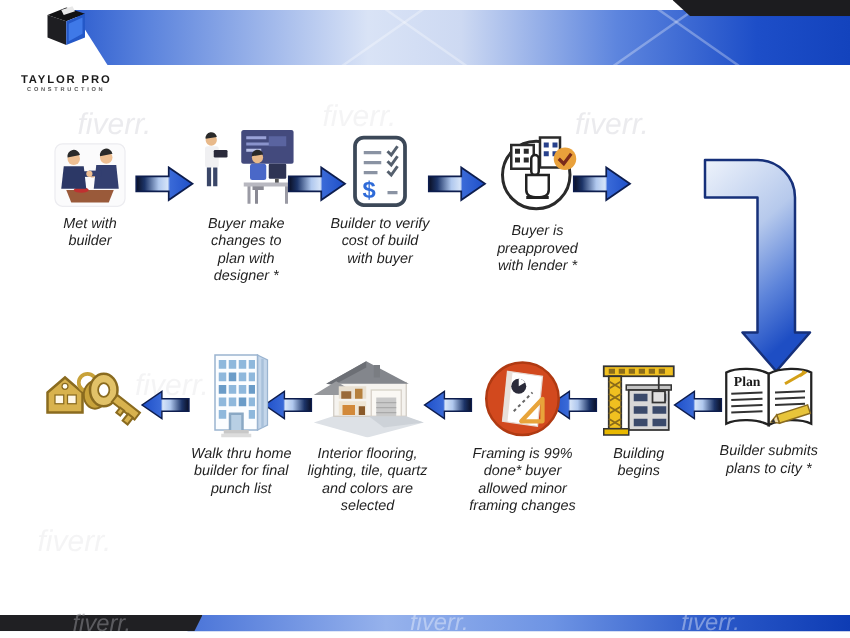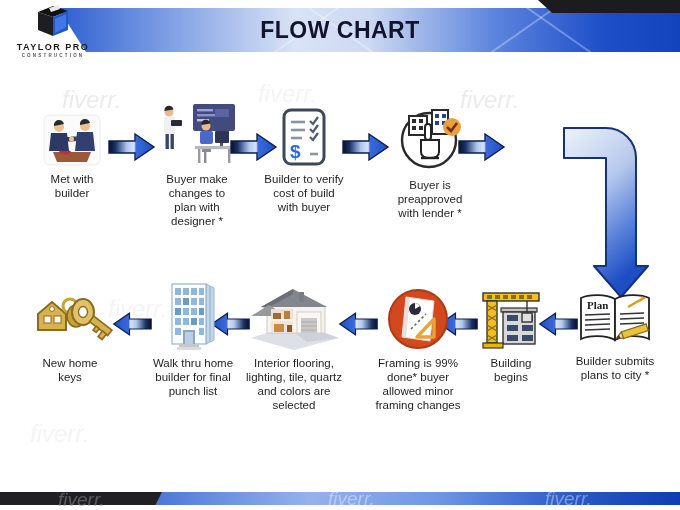--- a/index.html
+++ b/index.html
@@ -9,40 +9,40 @@
   
   .banner{position:absolute;left:58px;top:8px;width:622px;height:44px;
     background:linear-gradient(90deg,#2e5ecf 0%,#5c84dd 10%,#d9e3f6 38%,#cdd9f2 50%,#5d85de 70%,#1d4ec8 88%,#1343bd 100%);
     clip-path:polygon(0 0,100% 0,100% 100%,4.5% 100%);}
   .banner .diag{position:absolute;top:-30px;width:2px;height:110px;background:rgba(255,255,255,.30);}
   .topbar{position:absolute;left:538px;top:0;width:142px;height:13px;background:#1c1c1f;
     clip-path:polygon(0 0,100% 0,100% 100%,10% 100%);}
   .title{position:absolute;left:0;top:17px;width:680px;text-align:center;
     font-size:23px;font-weight:800;letter-spacing:.5px;color:#13132d;}
   .logo{position:absolute;left:14px;top:3px;width:78px;text-align:center;}
-  .logo .l1{font-size:9px;font-weight:700;letter-spacing:1.5px;color:#1a1a1a;margin-top:1px;}
+  .logo .l1{font-size:9px;font-weight:700;letter-spacing:1.5px;color:#1a1a1a;margin-top:16px;}
   .logo .l2{font-size:4.5px;font-weight:700;letter-spacing:2.2px;color:#555;margin-top:1px;}
 
   
   .foot-blue{position:absolute;left:150px;top:492px;width:530px;height:13px;
     background:linear-gradient(90deg,#4a74d8 0%,#96b2ec 30%,#6e94e4 55%,#2a58c8 80%,#0e3cb4 100%);}
   .foot-black{position:absolute;left:0;top:492px;width:162px;height:13px;background:#202023;
     clip-path:polygon(0 0,100% 0,96% 100%,0 100%);}
 
   
   .wm{position:absolute;font-weight:400;font-style:italic;pointer-events:none;}
   .wm.big{font-size:24px;color:rgba(205,205,212,.40);}
   .wm.faint{font-size:24px;color:rgba(215,215,220,.28);}
   .wm.bar-dark{font-size:19px;color:rgba(140,140,145,.55);}
   .wm.bar-light{font-size:19px;color:rgba(255,255,255,.38);}
 
   
   .step{position:absolute;display:flex;flex-direction:column;align-items:center;}
   .icon{display:flex;align-items:flex-end;justify-content:center;}
-  .label{font-size:11.5px;line-height:14px;color:#1f1f1f;text-align:center;margin-top:6px;}
+  .label{font-size:11.5px;line-height:14px;color:#1f1f1f;text-align:center;margin-top:6px;font-style:italic;}
 
   
   .arrow{position:absolute;}
   .arrow svg{display:block;}
   .arrow.left svg{transform:scaleX(-1);}
 </style>
 </head>
 <body>
 
 <div class="canvas">
@@ -66,21 +66,20 @@
     </defs>
   </svg>
 
   <div class="banner">
     <span class="diag" style="left:39%;transform:rotate(55deg);"></span>
     <span class="diag" style="left:46%;transform:rotate(-55deg);"></span>
     <span class="diag" style="left:74%;transform:rotate(55deg);"></span>
     <span class="diag" style="left:81%;transform:rotate(-55deg);"></span>
   </div>
   <div class="topbar"></div>
-  <div class="title">FLOW CHART</div>
 
   <div class="logo">
     <svg width="42" height="34" viewBox="0 0 38 34">
       <polygon points="4,9 19,3 34,8 19,14" fill="#121214"></polygon>
       <polygon points="15,5 24,2 26,6 17,9" fill="#e8e8e8"></polygon>
       <polygon points="4,9 19,14 19,33 4,27" fill="#1e1e22"></polygon>
       <polygon points="19,14 34,8 34,27 19,33" fill="#2458c8"></polygon>
       <polygon points="21,16 32,11 32,24 21,30" fill="#3f79e8"></polygon>
     </svg>
     <div class="l1">TAYLOR PRO</div>
@@ -386,21 +385,20 @@
         <ellipse cx="50" cy="22" rx="9" ry="11" fill="#c8a23a" stroke="#8a6b1f" stroke-width="1.6"></ellipse>
         <ellipse cx="57" cy="18" rx="11" ry="13" fill="#e2c268" stroke="#8a6b1f" stroke-width="2"></ellipse>
         <ellipse cx="57" cy="18" rx="4.5" ry="5.5" fill="#fff" stroke="#8a6b1f" stroke-width="1.4"></ellipse>
         <g transform="rotate(38 57 18)">
           <rect x="68" y="14.5" width="23" height="7" fill="#d8b24e" stroke="#8a6b1f" stroke-width="1.6"></rect>
           <rect x="84" y="21" width="5" height="7" fill="#d8b24e" stroke="#8a6b1f" stroke-width="1.6"></rect>
           <rect x="76" y="21" width="4" height="5" fill="#d8b24e" stroke="#8a6b1f" stroke-width="1.6"></rect>
         </g>
       </svg>
     </div>
-    <div class="label" style="width:70px;">New home keys</div>
   </div>
 
   <div class="foot-blue"></div>
   <div class="foot-black"></div>
   <div class="wm bar-dark" style="left:58px;top:489px;">fiverr.</div>
   <div class="wm bar-light" style="left:328px;top:488px;">fiverr.</div>
   <div class="wm bar-light" style="left:545px;top:488px;">fiverr.</div>
 
 </div>
 

